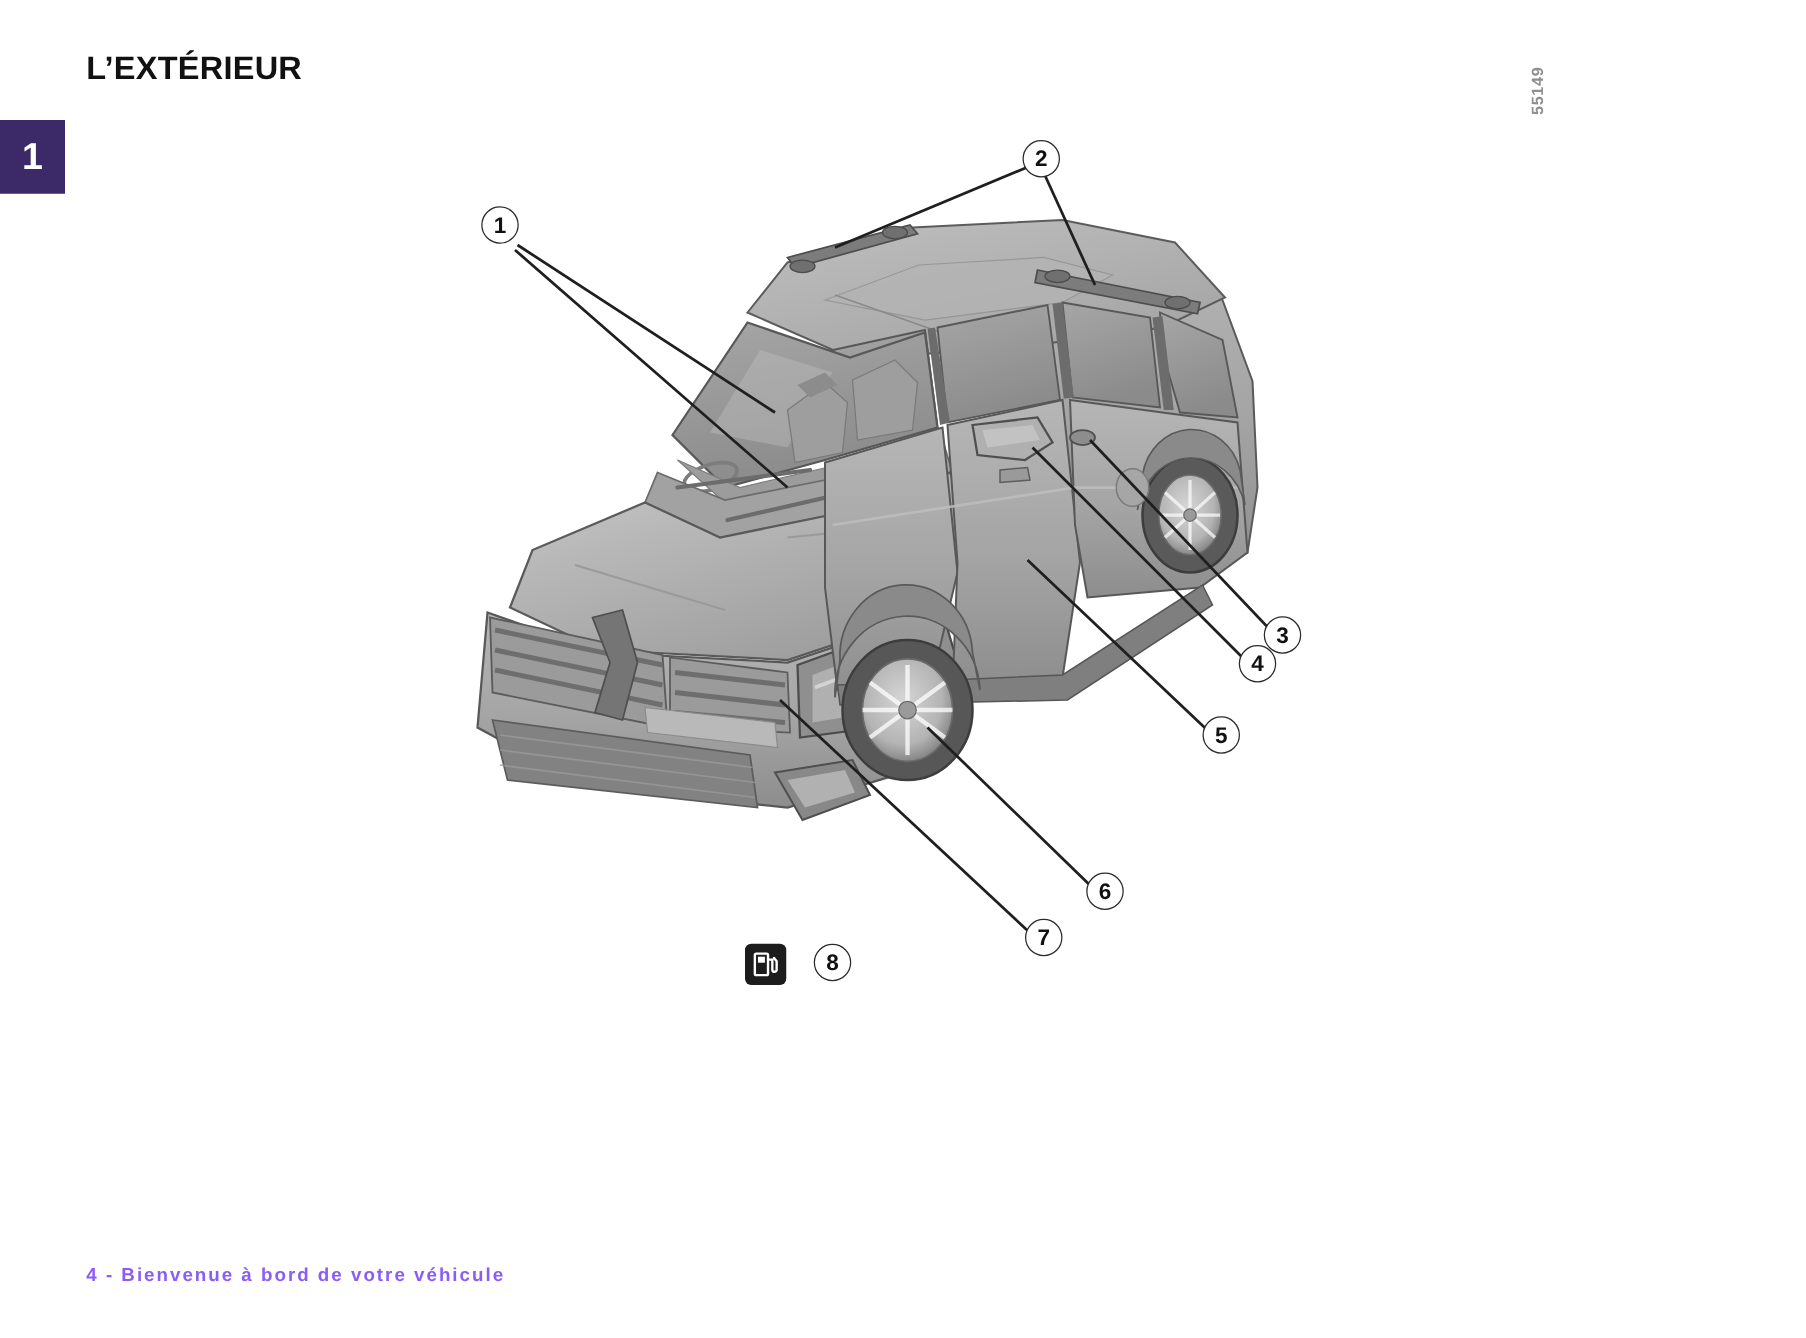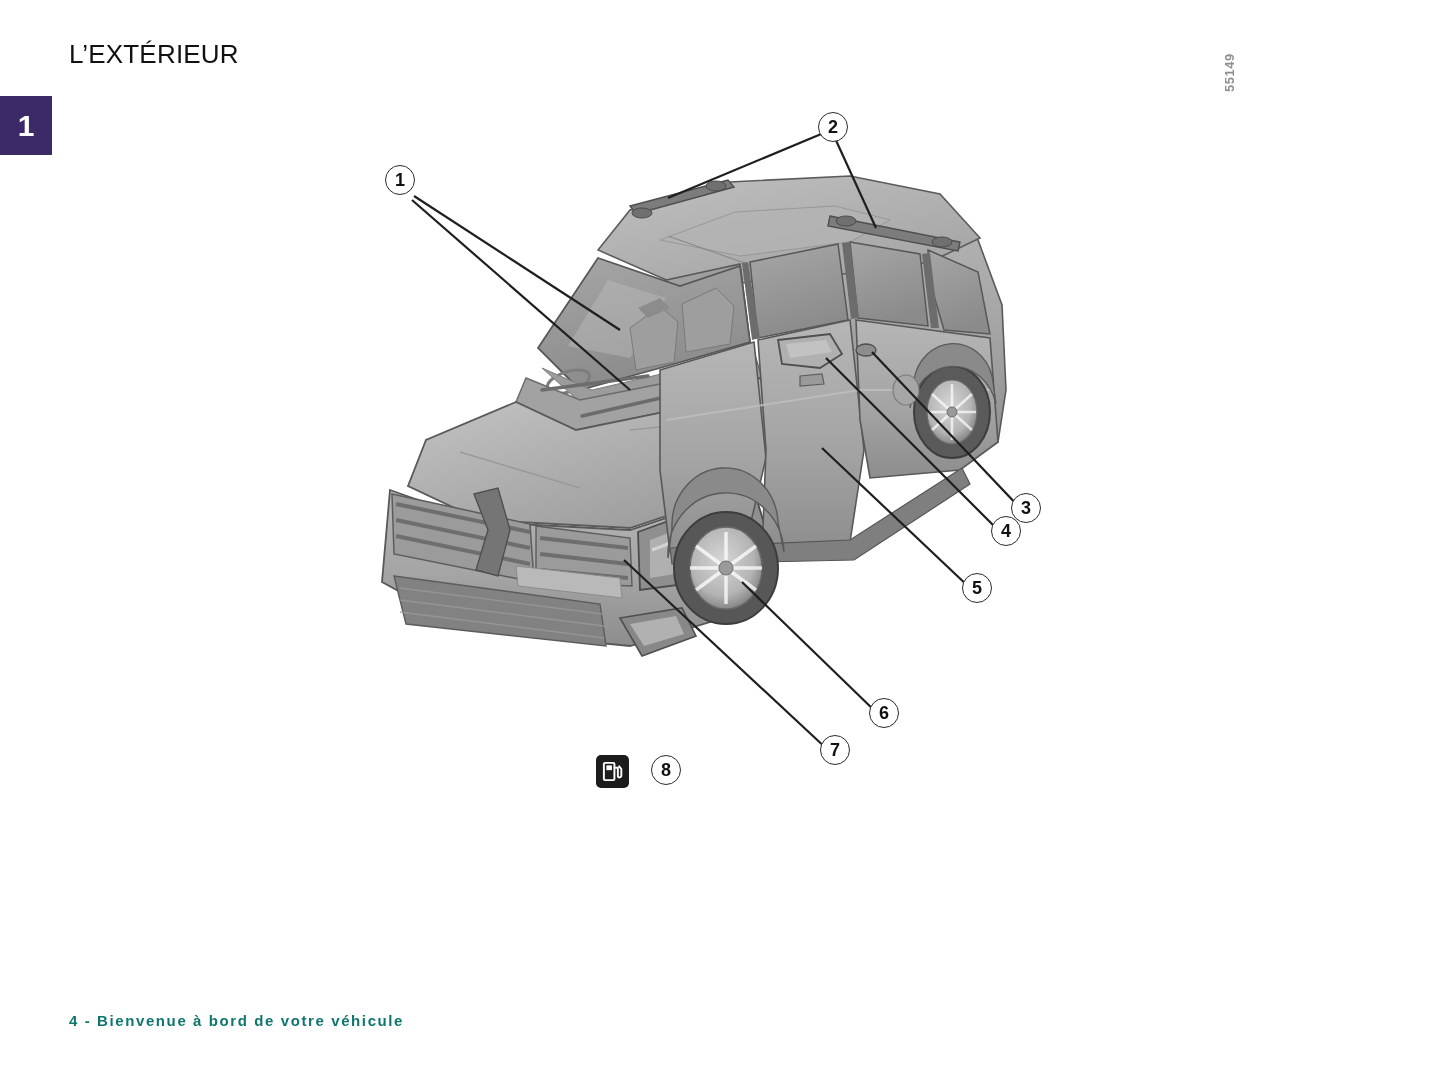--- a/index.html
+++ b/index.html
@@ -41,21 +41,21 @@
     line-height: 1;
     letter-spacing: 0px;
   }
 
   
   #page-title {
     position: absolute;
     left: 69px;
     top: 39px;
     font-size: 26px;
-    font-weight: 400;
+    font-weight: 700;
     letter-spacing: 0.2px;
     color: #111111;
     white-space: nowrap;
   }
 
   
   #figure-ref {
     position: absolute;
     left: 1222px;
     top: 92px;
@@ -69,21 +69,21 @@
   }
 
   
   #footer {
     position: absolute;
     left: 69px;
     top: 1012px;
     font-size: 15px;
     font-weight: 700;
     letter-spacing: 1.6px;
-    color: #0f766e;
+    color: #8b5cf6;
     white-space: nowrap;
   }
 
   
   #illustration {
     position: absolute;
     left: 330px;
     top: 90px;
     width: 760px;
     height: 720px;

